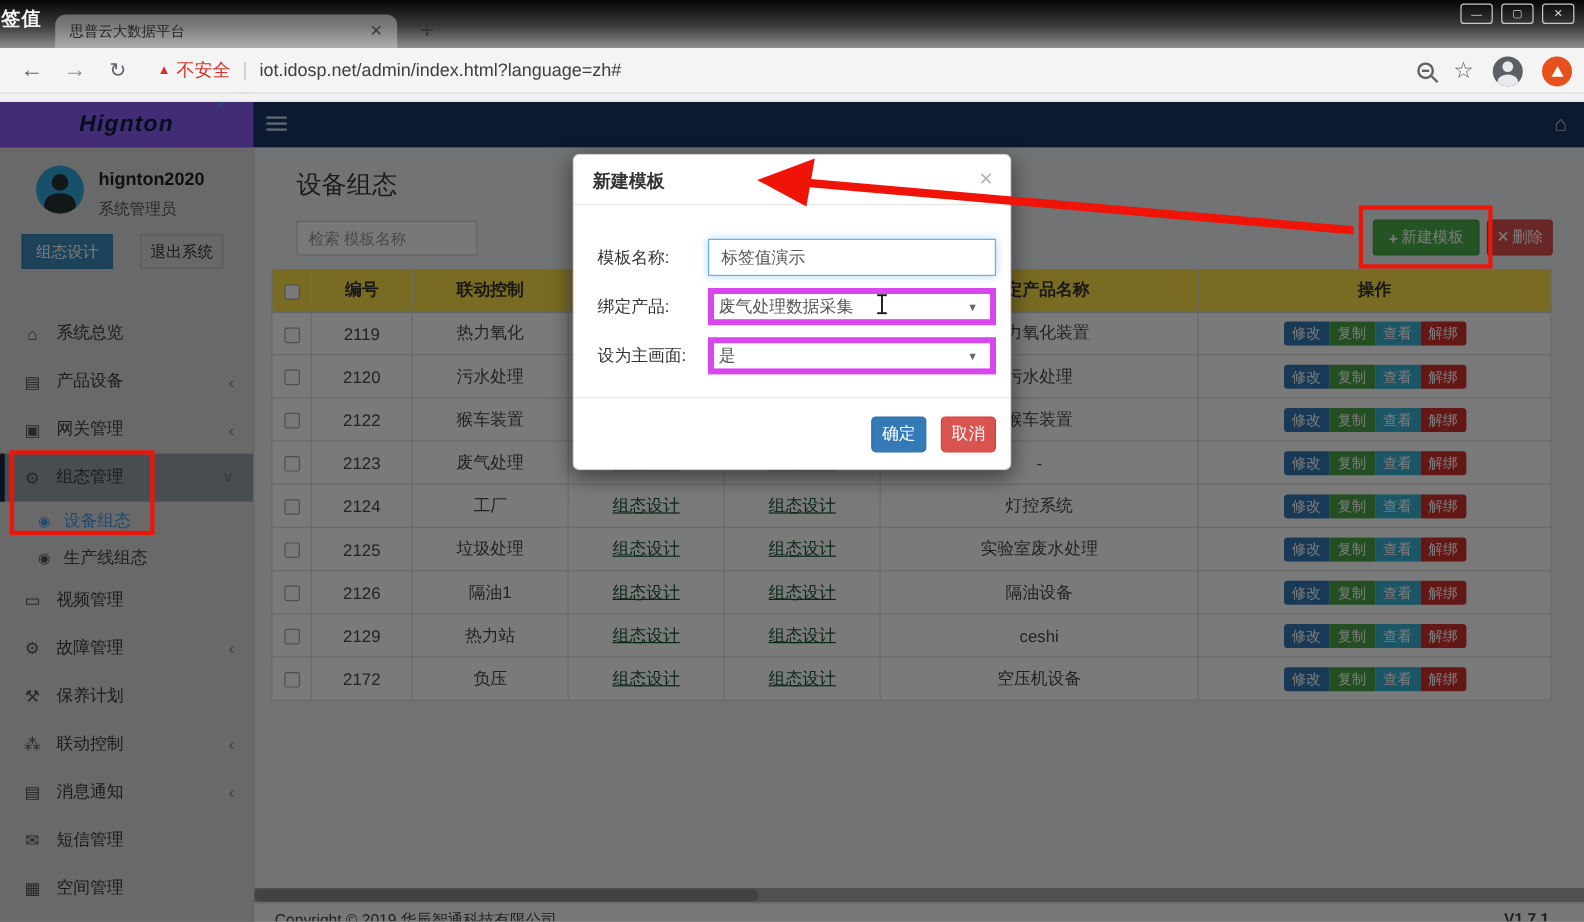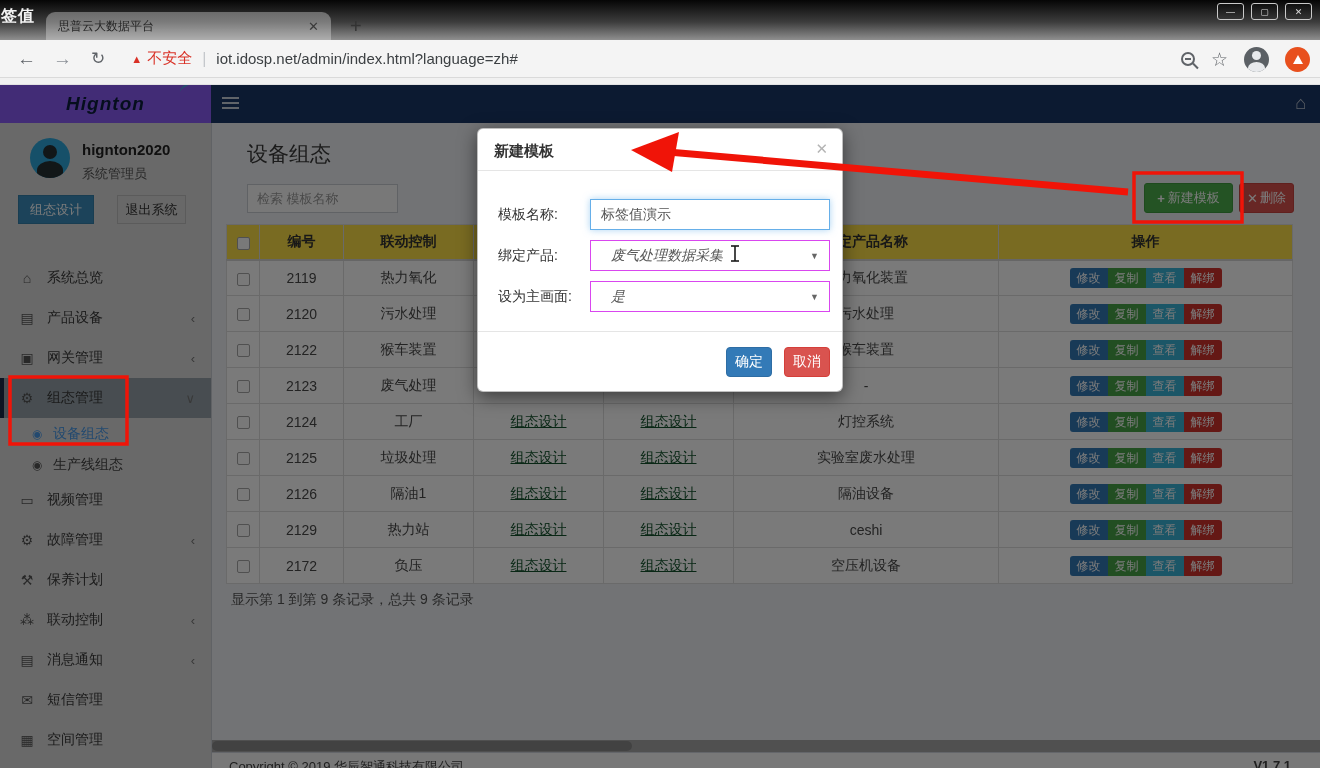--- a/index.html
+++ b/index.html
@@ -108,22 +108,22 @@
   .modal { position:absolute; left:477px; top:128px; width:366px; height:264px; background:#fff; z-index:60;
     border:1px solid rgba(0,0,0,.25); border-radius:6px; box-shadow:0 5px 18px rgba(0,0,0,.5); }
   .modal-header { position:absolute; left:0; top:0; width:100%; height:42px; border-bottom:1px solid #e5e5e5; }
   .modal-title { position:absolute; left:16px; top:13px; font-size:15px; font-weight:bold; color:#333; }
   .modal-close { position:absolute; right:14px; top:11px; font-size:15px; color:#b4b4b4; font-weight:bold; }
   .mrow { position:absolute; left:0; width:100%; height:31px; }
   .mrow .mlabel { position:absolute; left:20px; top:0; line-height:31px; font-size:14px; color:#333; }
   .mctl { position:absolute; left:112px; top:0; width:240px; height:31px; }
   .minput { width:100%; height:100%; border:1px solid #66afe9; box-shadow:0 0 7px rgba(102,175,233,.55); font-size:14px;
     color:#555; padding:0 10px; font-family:inherit; outline:none; }
-  .mselect { width:100%; height:100%; border:1px solid #d946ef; background:#fff; display:flex; align-items:center;
-    padding-left:20px; font-size:14px; color:#555; position:relative;font-style:italic; }
+  .mselect { width:100%; height:100%; border:5px solid #d946ef; background:#fff; display:flex; align-items:center;
+    padding-left:4px; font-size:14px; color:#555; position:relative; }
   .mselect .caret { position:absolute; right:10px; font-size:9px; color:#666; }
   .modal-footer-line { position:absolute; left:0; top:202px; width:100%; border-top:1px solid #e5e5e5; }
   .btn-ok { position:absolute; left:248px; top:218px; width:46px; height:30px; background:#337ab7; border:1px solid #2e6da4;
     border-radius:4px; color:#fff; font-size:14px; display:flex; align-items:center; justify-content:center;text-align:right; }
   .btn-cancel { position:absolute; left:306px; top:218px; width:46px; height:30px; background:#d9534f; border:1px solid #d43f3a;
     border-radius:4px; color:#fff; font-size:14px; display:flex; align-items:center; justify-content:center; }
 
   .annot { position:absolute; left:0; top:0; width:1320px; height:768px; z-index:100; pointer-events:none; }
 </style>
 </head>
@@ -368,21 +368,20 @@
             <td><span class="agroup">
                 <span class="abtn" style="background:#337ab7">修改</span>
                 <span class="abtn" style="background:#47a447">复制</span>
                 <span class="abtn" style="background:#39b3d7">查看</span>
                 <span class="abtn" style="background:#d2322d">解绑</span>
               </span></td>
           </tr>
         </tbody>
     </table>
 
-    <div class="status-line">显示第 1 到第 9 条记录，总共 9 条记录</div>
     <div class="scrollstrip">
         <div class="scrollthumb"></div>
       </div>
     <div class="footer">
       <span class="foot-copy">Copyright © 2019 华辰智通科技有限公司</span>
       <span class="foot-ver">V1.7.1</span>
     </div>
   </div>
 
   <div class="backdrop"></div>

